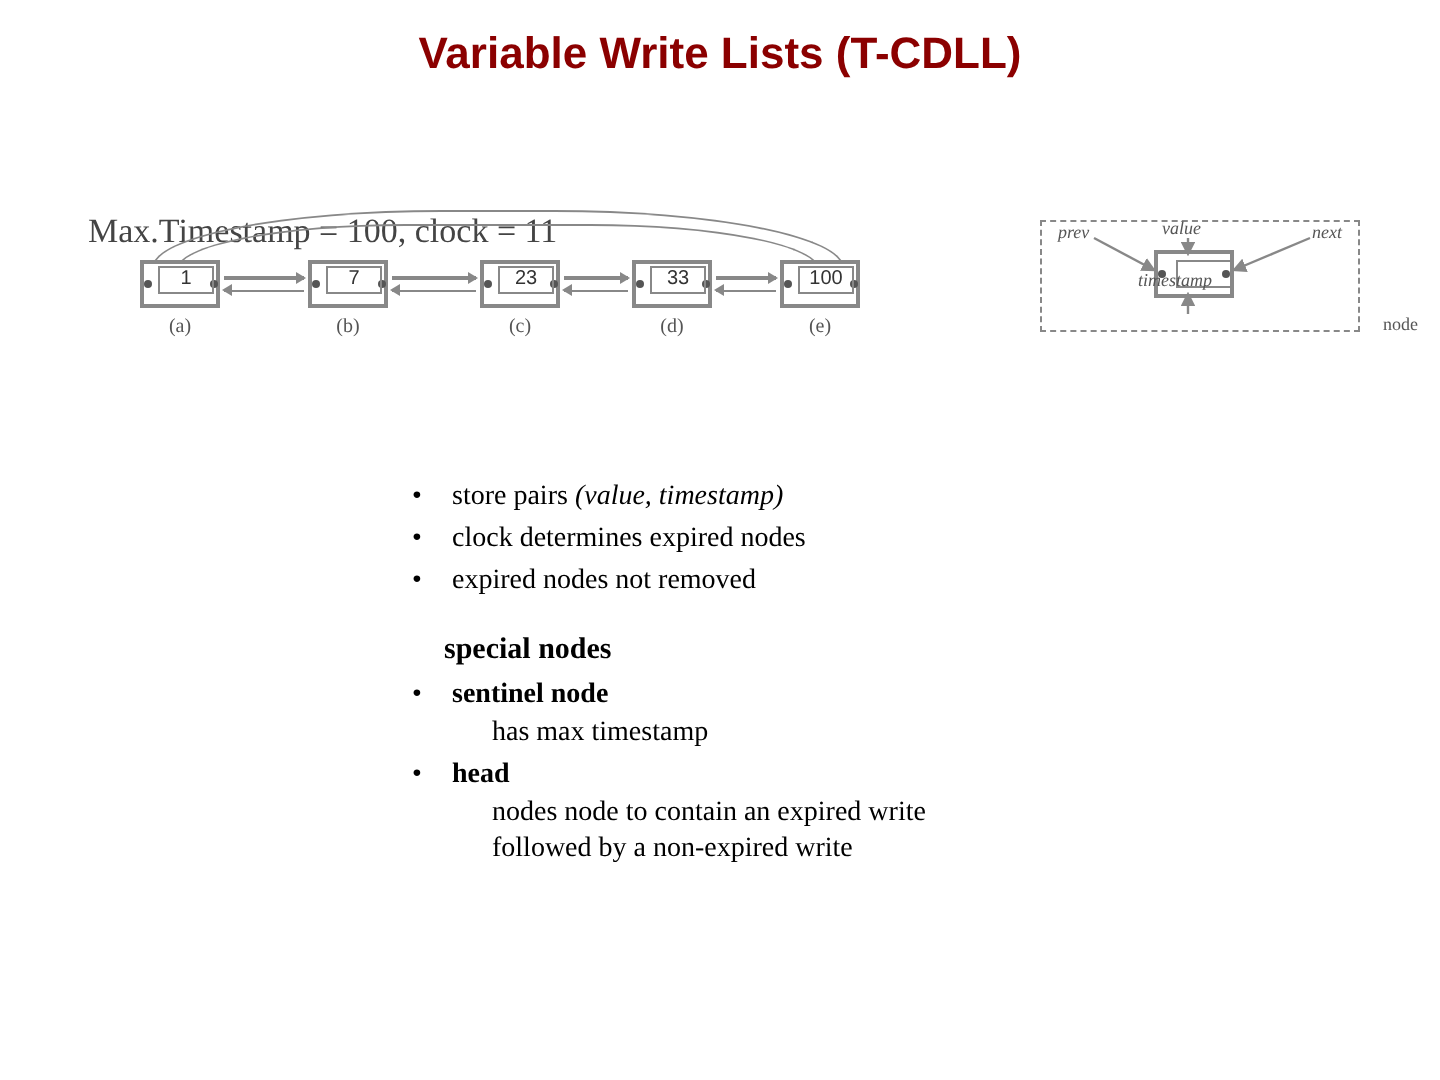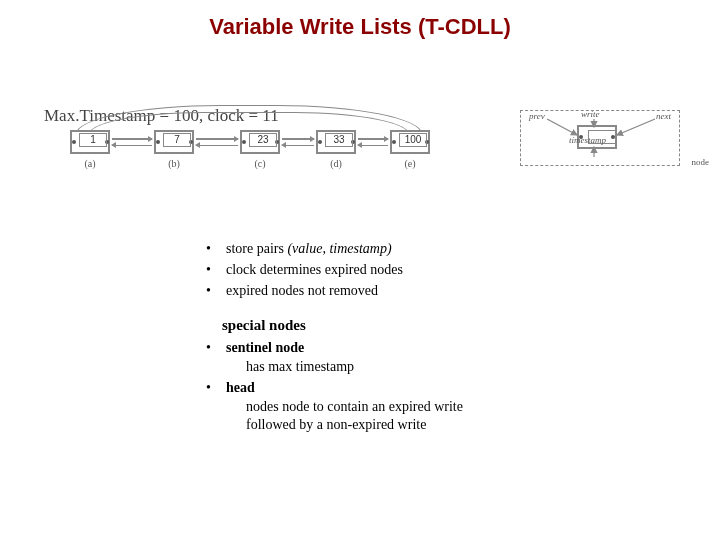--- a/index.html
+++ b/index.html
@@ -283,21 +283,21 @@
       <div class="toparr">
           <div class="ah-r"></div>
         </div>
       <div class="botarr">
           <div class="ah-l"></div>
         </div>
     </div>
 
     <div class="schema">
       <div class="prev">prev</div>
-      <div class="val">write</div>
+      <div class="val">value</div>
       <div class="next">next</div>
       <div class="core">
         <div class="in"></div>
       </div>
       <div class="ldot2"></div>
         <div class="rdot2"></div>
       <div class="ts">timestamp</div>
       <div class="nodelbl">node</div>
       <svg width="160" height="56">
         <defs>

